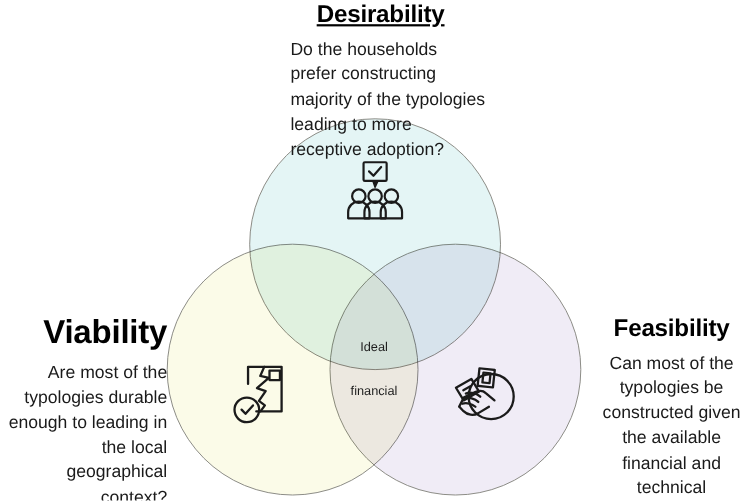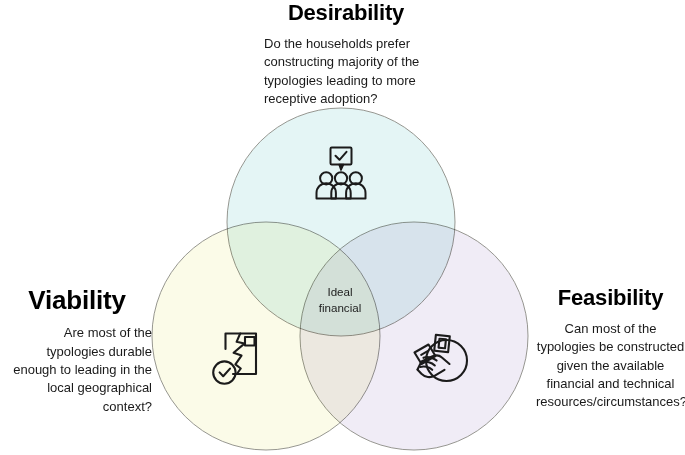--- a/index.html
+++ b/index.html
@@ -42,53 +42,53 @@
     font-weight: bold;
     font-size: 21px;
     line-height: 1.12;
     color: #000000;
     letter-spacing: -0.2px;
     margin: 0 0 9px 0;
   }
 
   .label-body {
     font-family: "Liberation Sans", sans-serif;
-    font-size: 13px;
+    font-size: 16px;
     line-height: 1.42;
     color: #1a1a1a;
     margin: 0;
   }
 
   
   #block-desirability {
     left: 248px;
     top: 0px;
     width: 196px;
     text-align: center;
   }
   #block-desirability .label-heading {
     font-size: 22px;
     margin-top: 1px;
+    text-decoration: underline;
   }
   #block-desirability .label-body {
     text-align: left;
     padding-left: 16px;
     padding-right: 2px;
   }
 
   
   #block-viability {
     left: 2px;
     top: 286px;
     width: 150px;
     text-align: right;
   }
   #block-viability .label-heading {
-    font-size: 26px;
-    text-align: center;
+    font-size: 30px;
   }
 
   
   #block-feasibility {
     left: 536px;
     top: 286px;
     width: 149px;
     text-align: center;
   }
   #block-feasibility .label-heading {
@@ -101,21 +101,21 @@
     left: 296px;
     top: 284px;
     width: 88px;
     text-align: center;
     font-family: "Liberation Sans", sans-serif;
     font-size: 11.6px;
     line-height: 1.36;
     color: #1d1d1d;
     pointer-events: none;
   }
-  #center-label .center-line { display: block; }
+  #center-label .center-line { display: block; margin-top: 24px; }
 
   
   .venn-icon {
     position: absolute;
   }
   #icon-desirability { left: 310px; top: 146px; width: 62px; height: 54px; }
   #icon-viability    { left: 209px; top: 330px; width: 60px; height: 58px; }
   #icon-feasibility  { left: 408px; top: 331px; width: 62px; height: 56px; }
 </style>
 </head>

